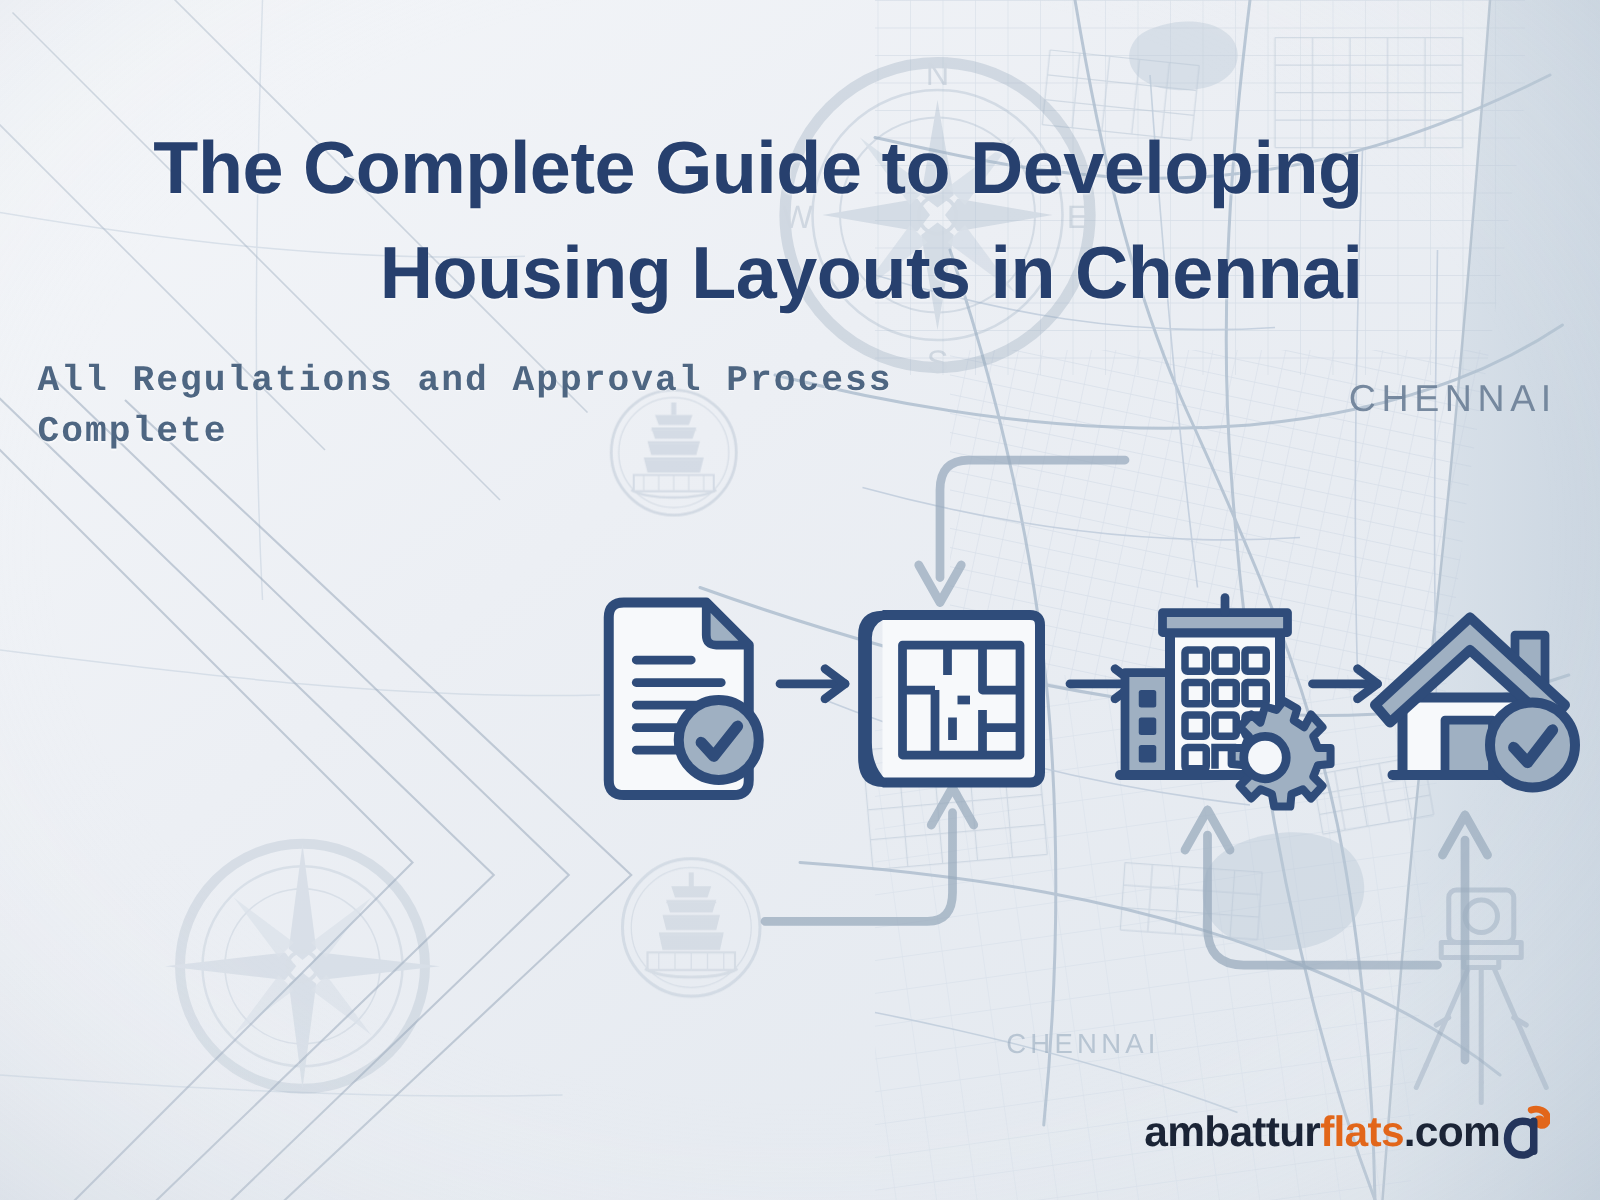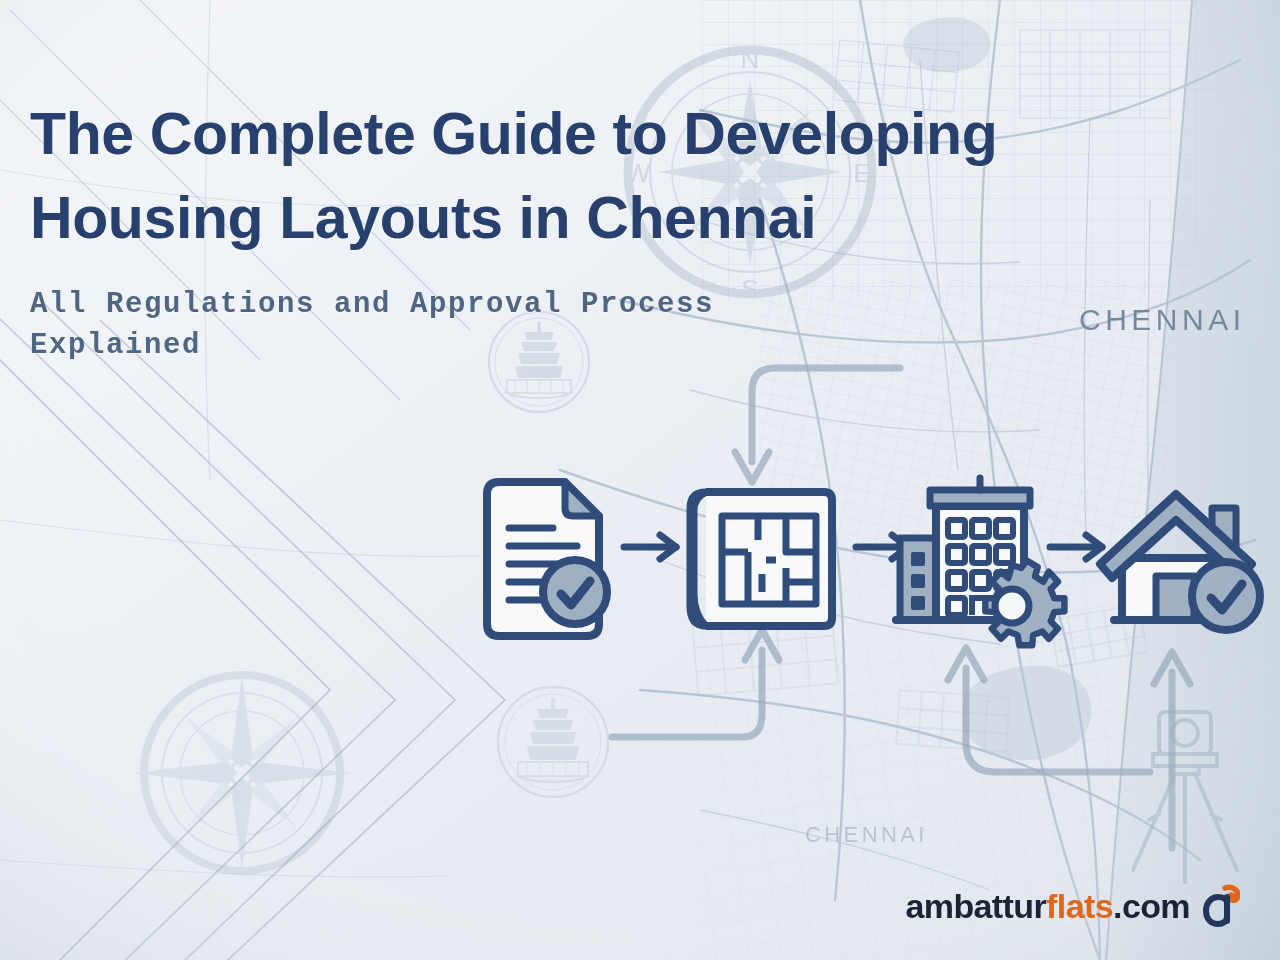--- a/index.html
+++ b/index.html
@@ -13,40 +13,41 @@
   .svgfull{position:absolute;left:0;top:0;width:1280px;height:960px;}
 
   
   #title-block{position:absolute;left:30px;top:92px;width:1060px;z-index:40;}
   .title-line{
     font-size:59px;line-height:84px;font-weight:700;color:#27406e;
     letter-spacing:-0.4px;white-space:nowrap;
     font-family:"Liberation Sans","DejaVu Sans",sans-serif;
     font-stretch:condensed;
     text-shadow:0 1px 2px rgba(255,255,255,.75);
+    text-align:right;
   }
   #subtitle-block{position:absolute;left:30px;top:284px;width:700px;z-index:40;}
   .subtitle-line{
     font-size:29px;line-height:41px;font-weight:700;color:#4e6party;
     color:#4e6682;letter-spacing:1.6px;white-space:nowrap;
     text-shadow:0 1px 1px rgba(255,255,255,.7);
     font-family:Liberation Mono, monospace;
   }
   #chennai-label-primary{
     position:absolute;left:1079px;top:303px;z-index:20;
     font-size:30px;letter-spacing:4.5px;color:#6d8198;opacity:.92;
   }
   #chennai-label-secondary{
     position:absolute;left:805px;top:822px;z-index:20;
     font-size:22px;letter-spacing:3.4px;color:#93a6ba;opacity:.55;
   }
 
   
   #logo{position:absolute;right:40px;bottom:32px;z-index:60;
-        display:flex;align-items:center;gap:10px;justify-content:flex-end;}
+        display:flex;align-items:center;justify-content:flex-end;}
   #logo-wordmark{font-size:34px;font-weight:700;letter-spacing:-0.6px;
                  line-height:1;white-space:nowrap;}
   #logo-wordmark .w1{color:#1b2436;}
   #logo-wordmark .w2{color:#e2661a;}
   #logo-wordmark .w3{color:#1b2436;}
   #logo-mark{position:relative;width:40px;height:44px;flex:0 0 auto;}
 </style>
 </head>
 <body>
 
@@ -380,21 +381,21 @@
     </g>
   </svg>
 
   <div id="title-block">
     <div class="title-line">The Complete Guide to Developing</div>
     <div class="title-line">Housing Layouts in Chennai</div>
   </div>
 
   <div id="subtitle-block">
     <div class="subtitle-line">All  Regulations  and  Approval  Process</div>
-    <div class="subtitle-line">Explained</div>
+    <div class="subtitle-line">Complete</div>
   </div>
 
   <div id="chennai-label-primary">CHENNAI</div>
   <div id="chennai-label-secondary">CHENNAI</div>
 
   <div id="logo">
     <div id="logo-wordmark"><span class="w1">ambattur</span><span class="w2">flats</span><span class="w3">.com</span></div>
 
     <svg id="logo-mark" viewBox="0 0 40 44">
       <path d="M25 4 C31 2 38 5 38 11 C38 15 35 17 32 16 C30 15.4 29.2 13.6 30 12

